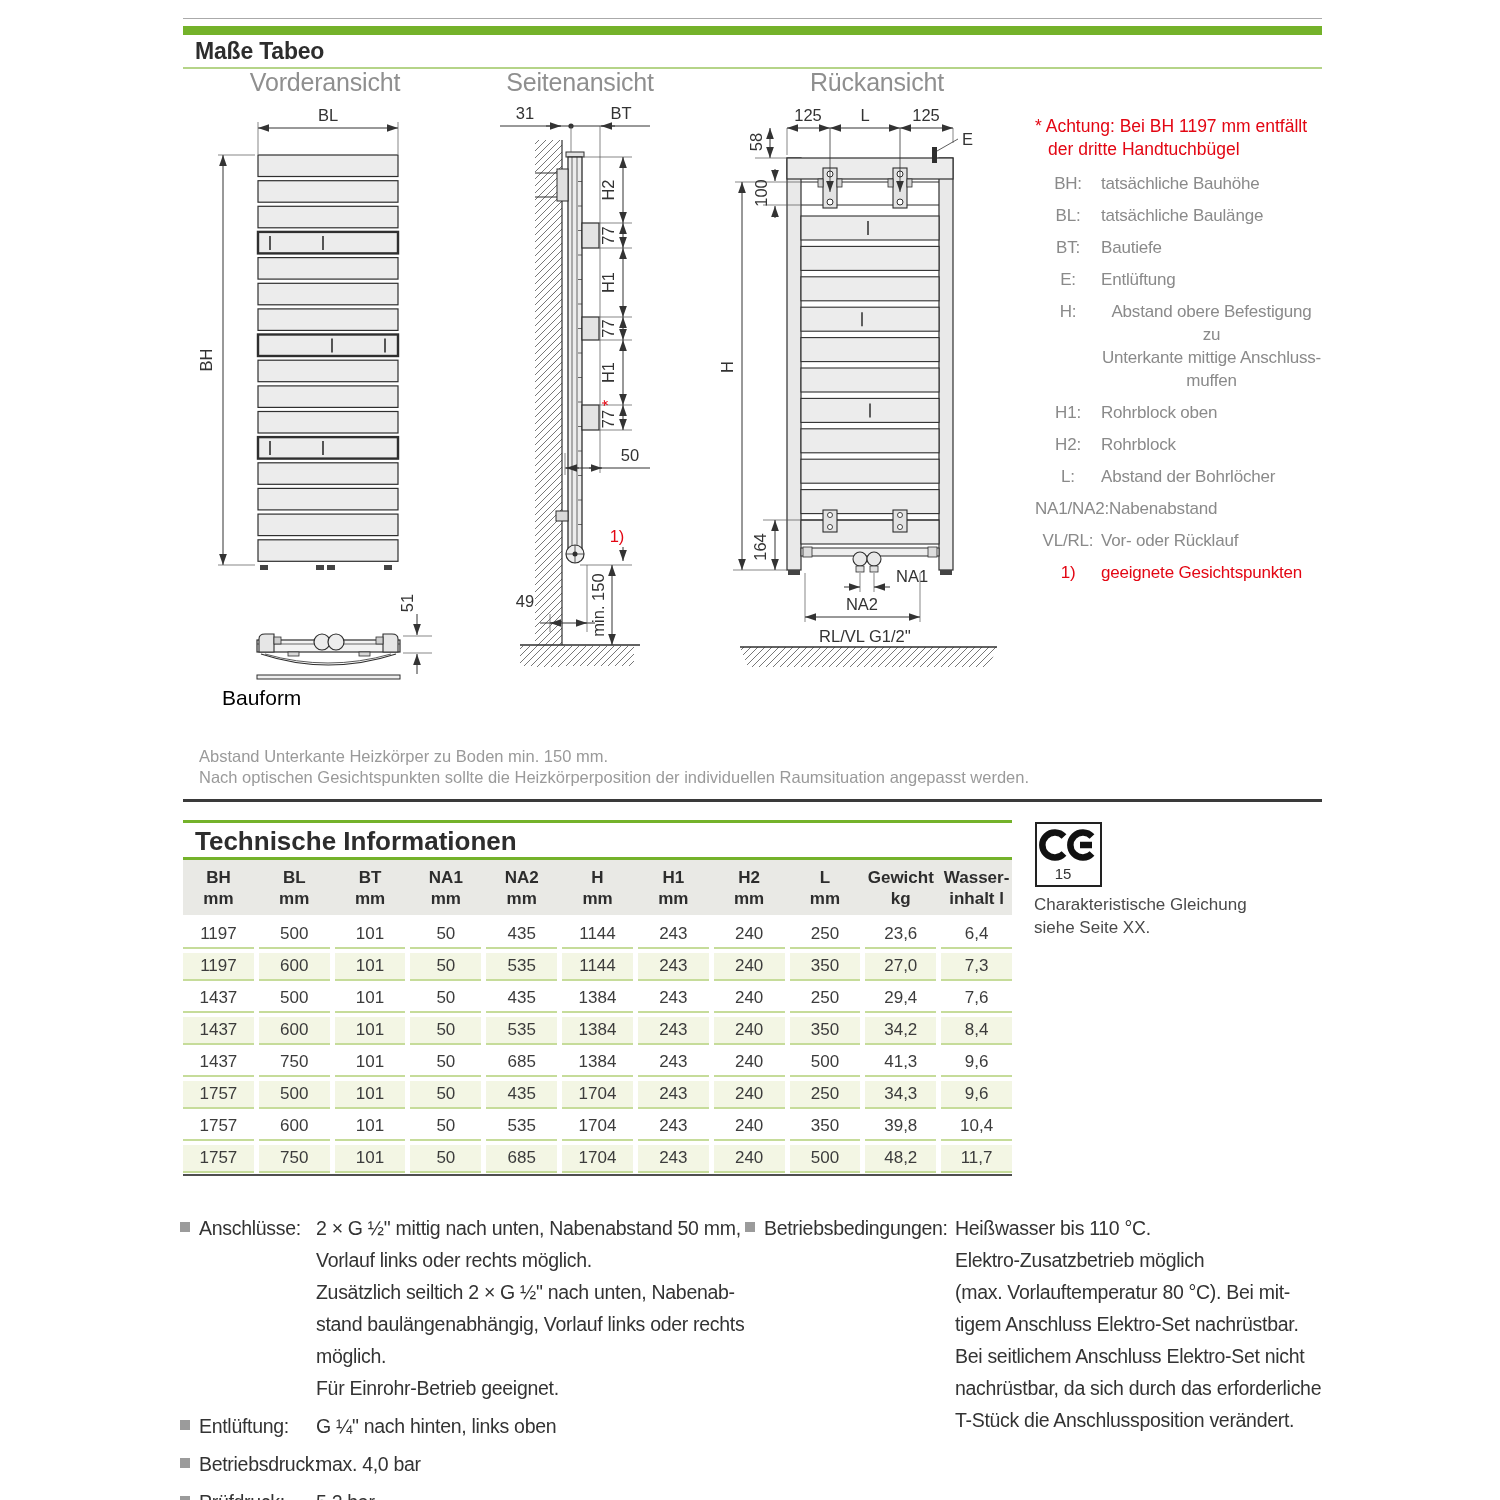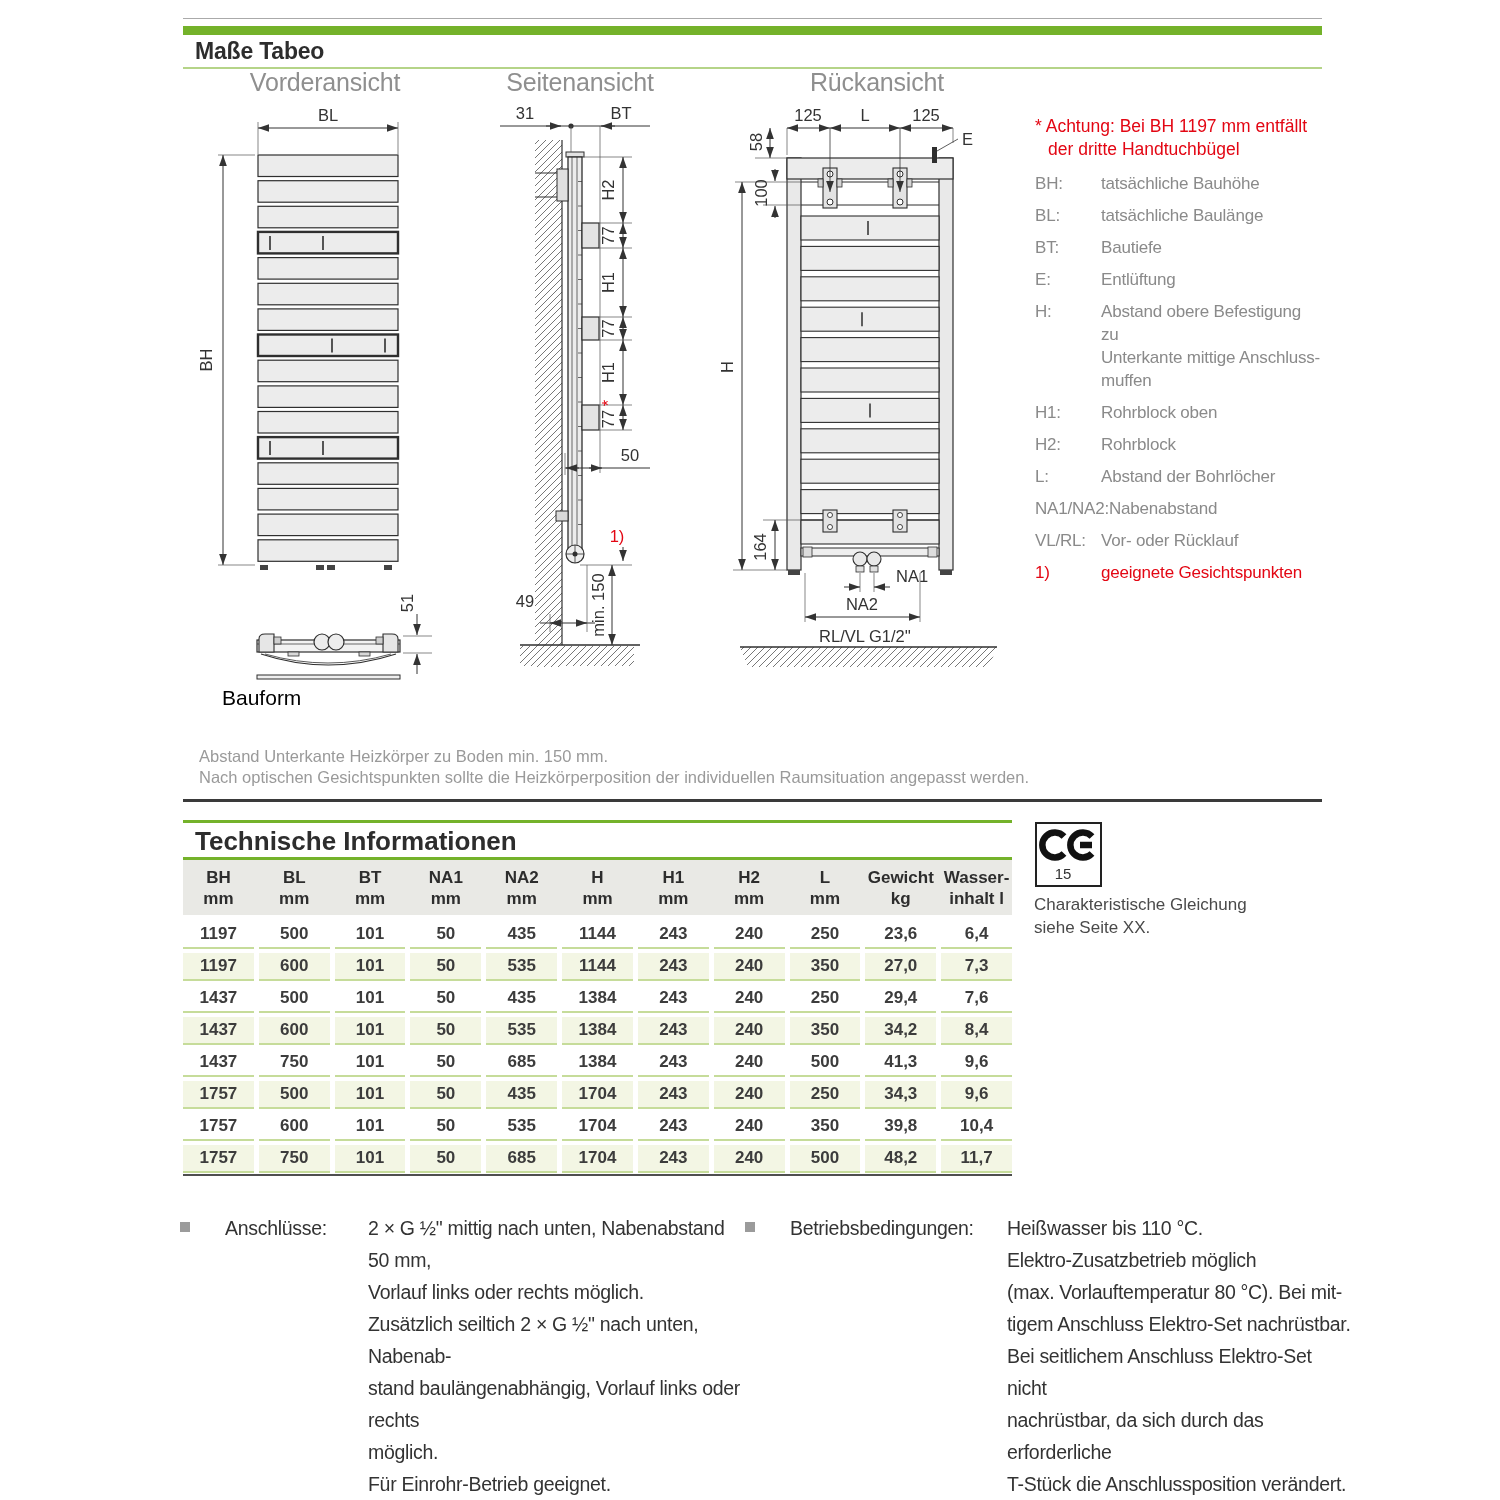--- a/index.html
+++ b/index.html
@@ -10,47 +10,47 @@
   .abs { position:absolute; }
   
   .topline   { left:183px; top:18px; width:1139px; height:1px; background:#aaa; }
   .green-bar { left:183px; top:26px; width:1139px; height:9px; background:#74b22a; }
   .page-title{ left:195px; top:38px; font-size:23px; font-weight:bold; color:#2d2d2d; letter-spacing:-0.2px; }
   .title-underline { left:183px; top:67px; width:1139px; height:2px; background:#b5d488; }
   .view-title{ top:68px; width:220px; text-align:center; font-size:25px; color:#8f8f8f; letter-spacing:-0.2px; }
   
   .warning { left:1035px; top:115px; width:287px; color:#e30613; font-size:17.5px; line-height:23px;
              white-space:pre-line; padding-left:13px; text-indent:-13px; }
-  .legend  { left:1035px; top:172px; width:287px; }
+  .legend  { left:1035px; top:172px; width:287px;text-align:center; }
   .legend-row { display:flex; margin-bottom:9px; font-size:17px; line-height:23px; color:#8a8a8a; letter-spacing:-0.2px; }
   .legend-row .lk { min-width:66px; flex:none; white-space:nowrap; }
   .legend-row .lv { white-space:pre-line; }
   .legend-row.red { color:#e30613; }
   .bauform-label { left:222px; top:686px; font-size:21px; color:#000000; }
   .notes { left:183px; top:746px; font-size:16.5px; color:#9a9a9a; line-height:21px; white-space:pre-line;margin-left:16px; }
   .divider { left:183px; top:799px; width:1139px; height:3px; background:#3a3a3a; }
   
   .tbl-greenline { left:183px; top:820px; width:829px; height:3px; background:#74b22a; }
   .table-title { left:195px; top:826px; font-size:26px; font-weight:bold; color:#2d2d2d; }
   .ttable { left:183px; top:857px; width:829px; }
   .thead { display:grid; grid-template-columns:repeat(11,1fr); column-gap:5px; background:#e9e9e5;
            height:58px; box-sizing:border-box; border-top:3px solid #74b22a; margin-bottom:6px; }
   .thcell { text-align:center; font-weight:bold; font-size:17px; line-height:21px; padding-top:7px; color:#2d2d2d; }
   .tbody { display:flex; flex-direction:column; gap:4px; }
-  .trow { display:grid; grid-template-columns:repeat(11,1fr); column-gap:5px;font-weight:bold; }
+  .trow { display:grid; grid-template-columns:repeat(11,1fr); column-gap:5px; }
   .tcell { height:28px; box-sizing:border-box; border-bottom:2px solid #c6dc9a; display:flex;
            align-items:center; justify-content:center; font-size:17px; color:#3c3c3c; }
   .trow.shaded .tcell { background:#f3f6e4; }
   .tbl-bottom { left:183px; top:1174px; width:829px; height:2px; background:#4f4f4f; }
   .ce-note { left:1034px; top:893px; font-size:17px; color:#4a4a4a; line-height:23px; white-space:pre-line; }
   
   .specs { font-size:19.5px; line-height:32px; color:#333; letter-spacing:-0.3px; }
   .specs-left  { left:180px; top:1212px; width:565px; }
   .specs-right { left:745px; top:1212px; width:610px; }
-  .spec-row { display:grid; margin-bottom:6px;gap:26px; }
+  .spec-row { display:grid; margin-bottom:6px; }
   .specs-left  .spec-row { grid-template-columns:19px 117px 1fr; }
   .specs-right .spec-row { grid-template-columns:19px 191px 1fr; }
   .bullet { width:10px; height:10px; background:#9b9b9b; margin-top:10px; }
   .spec-label { white-space:nowrap; }
   .spec-value { white-space:pre-line; }
   
   svg text { font-family:"Liberation Sans", sans-serif; fill:#333; font-size:16.5px; }
   svg text.red { fill:#e30613; }
 </style>
 </head>

